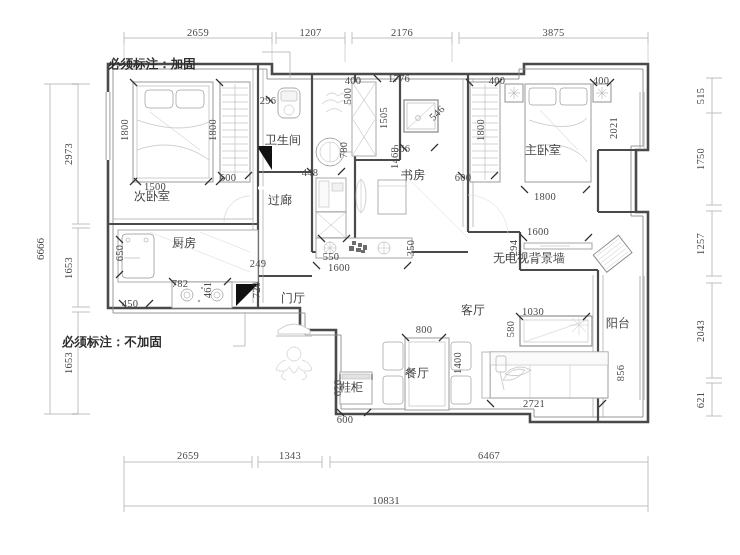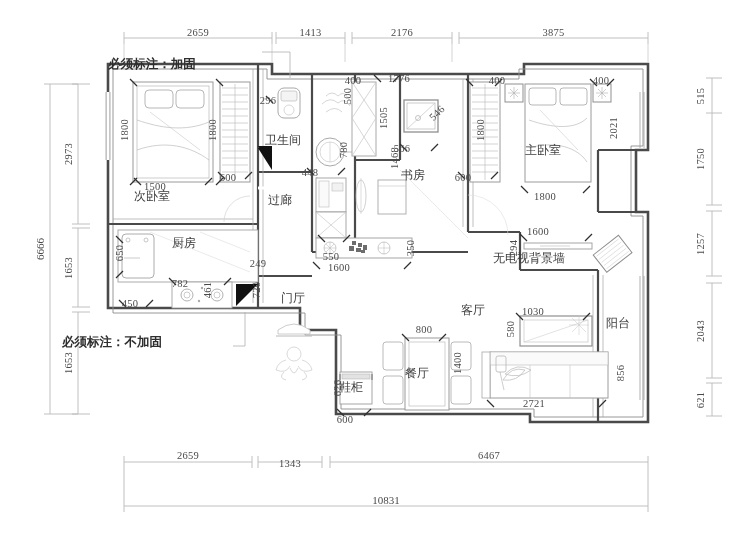--- a/index.html
+++ b/index.html
@@ -443,25 +443,25 @@
     <div class="roomtxt" style="left: 280px; top: 200px; transform: translate(-50%, -50%);">过廊</div>
     <div class="roomtxt" style="left: 293px; top: 298px; transform: translate(-50%, -50%);">门厅</div>
     <div class="roomtxt" style="left: 413px; top: 175px; transform: translate(-50%, -50%);">书房</div>
     <div class="roomtxt" style="left: 543px; top: 150px; transform: translate(-50%, -50%);">主卧室</div>
     <div class="roomtxt" style="left: 473px; top: 310px; transform: translate(-50%, -50%);">客厅</div>
     <div class="roomtxt" style="left: 417px; top: 373px; transform: translate(-50%, -50%);">餐厅</div>
     <div class="roomtxt" style="left: 618px; top: 323px; transform: translate(-50%, -50%);">阳台</div>
     <div class="roomtxt" style="left: 351px; top: 387px; transform: translate(-50%, -50%);">鞋柜</div>
     <div class="roomtxt" style="left: 529px; top: 258px; transform: translate(-50%, -50%);">无电视背景墙</div>
     <div class="dimtxt" style="left: 198px; top: 32px; transform: translate(-50%, -50%);">2659</div>
-    <div class="dimtxt" style="left: 310.5px; top: 32px; transform: translate(-50%, -50%);">1413</div>
+    <div class="dimtxt" style="left: 310.5px; top: 32px; transform: translate(-50%, -50%);">1207</div>
     <div class="dimtxt" style="left: 402px; top: 32px; transform: translate(-50%, -50%);">2176</div>
     <div class="dimtxt" style="left: 553.5px; top: 32px; transform: translate(-50%, -50%);">3875</div>
     <div class="dimtxt" style="left: 188px; top: 455px; transform: translate(-50%, -50%);">2659</div>
-    <div class="dimtxt" style="left: 290px; top: 455px; transform: translate(-50%, -50%); margin-top: 8px;">1343</div>
+    <div class="dimtxt" style="left: 290px; top: 455px; transform: translate(-50%, -50%);">1343</div>
     <div class="dimtxt" style="left: 489px; top: 455px; transform: translate(-50%, -50%);">6467</div>
     <div class="bigdim" style="left: 386px; top: 500px; transform: translate(-50%, -50%); text-align: center;">10831</div>
     <div class="dimtxt" style="left: 68px; top: 154px; transform: translate(-50%, -50%) rotate(-90deg);">2973</div>
     <div class="dimtxt" style="left: 68px; top: 267.5px; transform: translate(-50%, -50%) rotate(-90deg);">1653</div>
     <div class="dimtxt" style="left: 68px; top: 363px; transform: translate(-50%, -50%) rotate(-90deg);">1653</div>
     <div class="bigdim" style="left: 40px; top: 249px; transform: translate(-50%, -50%) rotate(-90deg);">6666</div>
     <div class="dimtxt" style="left: 700px; top: 95.5px; transform: translate(-50%, -50%) rotate(-90deg);">515</div>
     <div class="dimtxt" style="left: 700px; top: 159px; transform: translate(-50%, -50%) rotate(-90deg);">1750</div>
     <div class="dimtxt" style="left: 700px; top: 243.5px; transform: translate(-50%, -50%) rotate(-90deg);">1257</div>
     <div class="dimtxt" style="left: 700px; top: 330.5px; transform: translate(-50%, -50%) rotate(-90deg);">2043</div>

